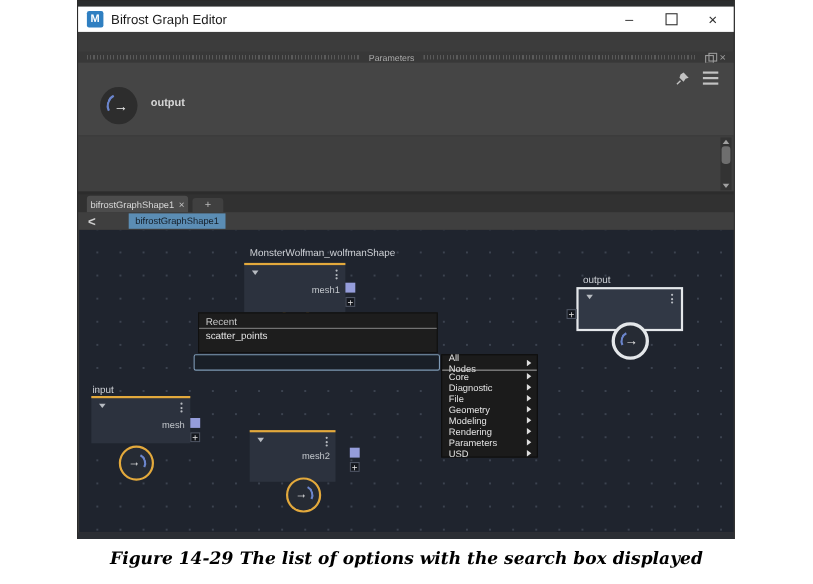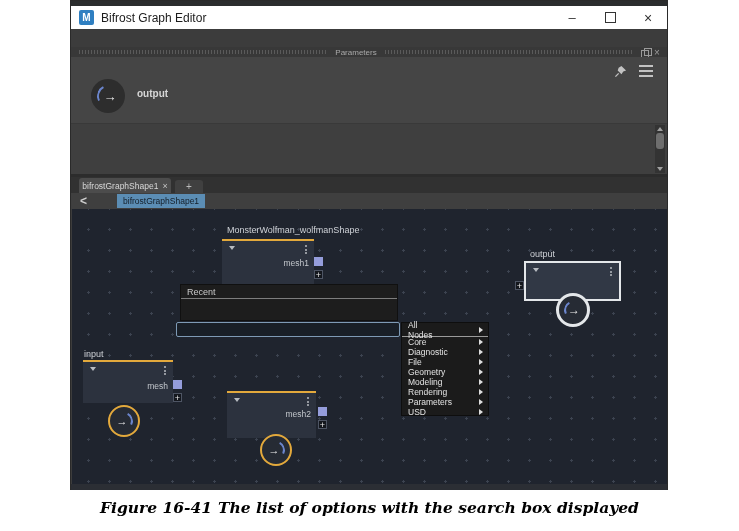--- a/index.html
+++ b/index.html
@@ -230,38 +230,39 @@
       <span class="portlbl" style="right:5px;top:19px;">mesh</span>
     </div>
     <span class="psq" style="left:101px;top:171px;"></span>
     <span class="plusbtn" style="left:101px;top:184px;">+</span>
     <div class="bubble arc-right" style="left:36px;top:196px;width:32px;height:32px;border:2.5px solid #e3a93c;z-index:3;">
       <span class="arc"></span>
         <span class="arr" style="font-size:11px;left:-2px;">→</span>
     </div>
 
     <div class="node-title" style="left:156px;top:188px;padding-left:12px;">pPlaneShape1</div>
-    <div class="node" style="left:155px;top:182px;width:89px;height:47px;">
+    <div class="node" style="left:155px;top:182px;width:78px;height:47px;">
       <span class="tri-down" style="left:7px;top:5px;"></span>
       <span class="kebab" style="right:7px;top:4px;">
           <i></i>
           <i></i>
           <i></i>
         </span>
       <span class="portlbl" style="right:5px;top:16px;">mesh2</span>
     </div>
     <span class="psq" style="left:246px;top:198px;"></span>
     <span class="plusbtn" style="left:246px;top:211px;">+</span>
     <div class="bubble arc-right" style="left:188px;top:225px;width:32px;height:32px;border:2.5px solid #e3a93c;z-index:3;">
       <span class="arc"></span>
         <span class="arr" style="font-size:11px;left:-2px;">→</span>
     </div>
 
     <div class="abs" id="recent-panel">
       <div id="recent-hdr">Recent</div>
+      <div class="recent-item">scatter_points</div>
     </div>
     <input id="search-input" type="text" value="" style="">
 
     <div class="abs" id="nodemenu">
       <div class="nm-row" id="nm-all">
         <span>All Nodes</span>
         <span class="tri-r"></span>
       </div>
       <div class="nm-row">
         <span>Core</span>
@@ -296,14 +297,14 @@
           <span class="tri-r"></span>
       </div>
     </div>
 
   </div>
 
   <div class="abs" id="bottomstrip"></div>
 </div>
 
 <div class="abs" id="caption">
-  <span class="cap-label">Figure 16-41</span><span>The list of options with the search box displayed</span>
+  <span class="cap-label">Figure 14-29</span><span>The list of options with the search box displayed</span>
 </div>
 
 </body></html>

